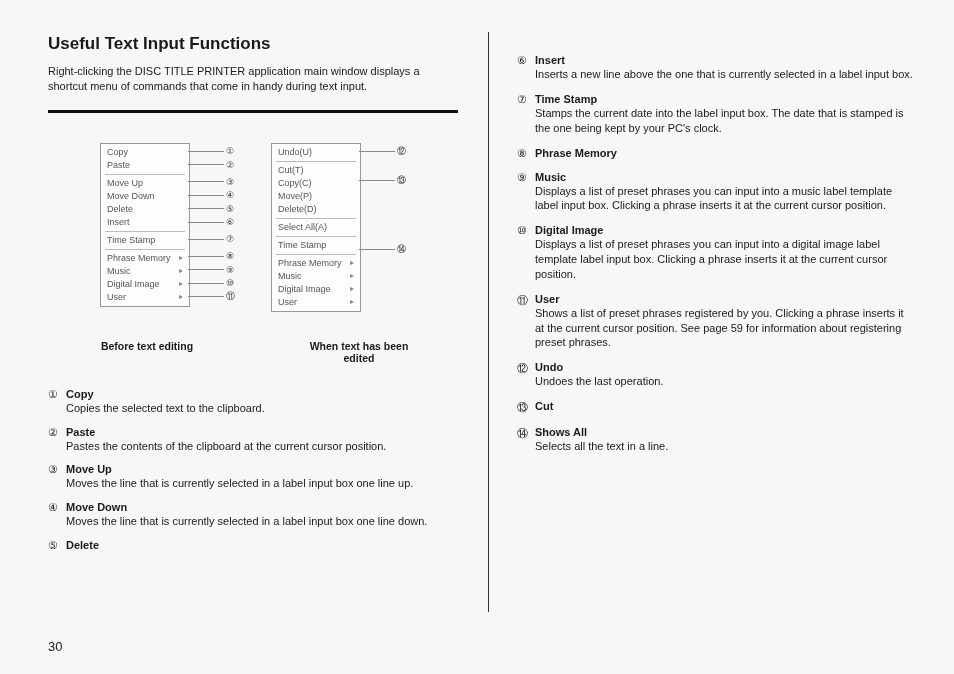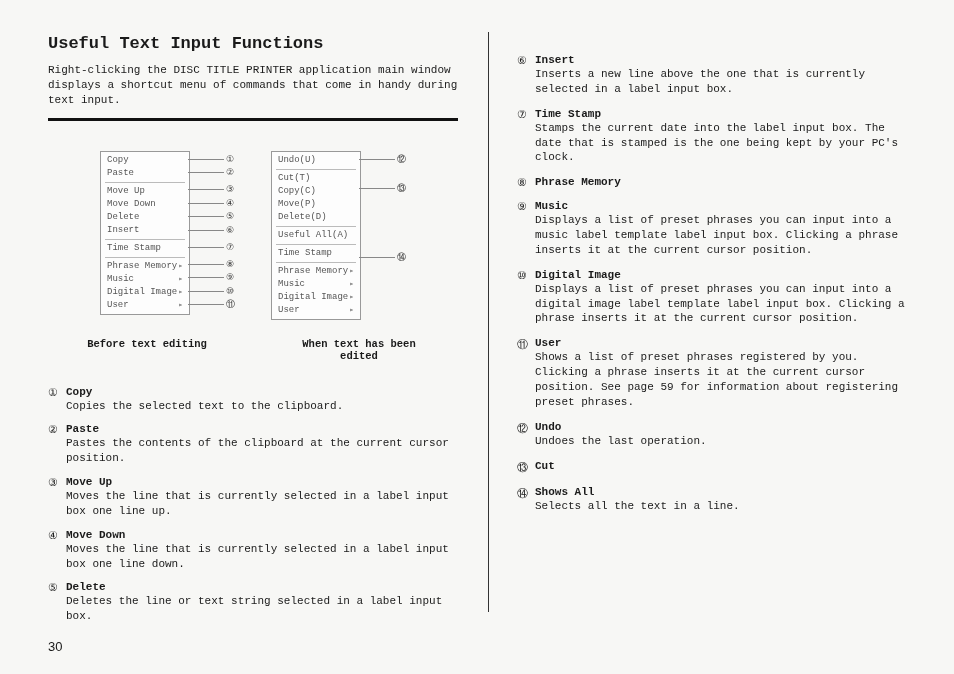--- a/index.html
+++ b/index.html
@@ -11,31 +11,30 @@
     height: 674px;
     padding: 30px 40px 20px 48px;
     font-size: 11px;
     color: #1a1a1a;
     position: relative;
   }
   .cols {
     display: flex;
     gap: 20px;
     height: 600px;
-    font-family: Liberation Mono, monospace;
   }
   .col-l { width: 420px; padding-right: 10px; }
   .divider { width: 1px; background: #333; height: 580px; margin-top: 2px; }
   .col-r { flex: 1; padding-left: 8px; }
   h2 {
     font-size: 17px;
     font-weight: bold;
     margin: 4px 0 10px 0;
   }
-  .intro { line-height: 1.35; margin: 0 0 10px 0; }
+  .intro { line-height: 1.35; margin: 0 0 16px 0; }
   .hrule { height: 3px; background: #111; margin: 6px 0 30px 0; }
   .diagram {
     display: flex;
     justify-content: center;
     gap: 36px;
     margin-bottom: 10px;
   }
   .menu {
     border: 1px solid #999;
     background: #fdfdfd;
@@ -44,21 +43,21 @@
     color: #555;
     padding: 2px 0;
   }
   .menu .mi { padding: 1.5px 6px; display:flex; justify-content:space-between;}
   .menu .sep { height:1px; background:#bbb; margin:2px 4px;}
   .arr::after{content:"▸"; font-size:8px; color:#888;}
   .callout-wrap{ display:flex; align-items:flex-start;}
   .calls { display:flex; flex-direction:column; font-size:9px; color:#333; margin-left:-2px;}
   .calls span{ display:flex; align-items:center;}
   .calls span::before{content:""; display:inline-block; width:36px; border-top:1px solid #888; margin-right:2px;}
-  .captions{ display:flex; gap:92px; justify-content:center; margin-top:18px; font-weight:bold; font-size:10.5px; text-align:center;}
+  .captions{ display:flex; gap:92px; justify-content:center; margin-top:28px; font-weight:bold; font-size:10.5px; text-align:center;}
   .captions div{width:120px;}
   .defs{ margin-top:24px; }
   .def{ margin: 0 0 10px 0; display:flex; align-items:flex-start;}
   .def .num{ width:18px; flex-shrink:0;}
   .def .body{}
   .def .title{ font-weight:bold; display:block; margin-bottom:1px;}
   .def .desc{ line-height:1.35; text-align:justify;}
   .col-r .def{ margin-bottom:11px;}
   .pgnum{ position:absolute; left:48px; bottom:20px; font-size:13px;text-align:center;}
 </style>
@@ -138,21 +137,21 @@
               <span>Copy(C)</span>
             </div>
             <div class="mi">
               <span>Move(P)</span>
             </div>
             <div class="mi">
               <span>Delete(D)</span>
             </div>
             <div class="sep"></div>
             <div class="mi">
-              <span>Useful All(A)</span>
+              <span>Select All(A)</span>
             </div>
             <div class="sep"></div>
             <div class="mi">
               <span>Time Stamp</span>
             </div>
             <div class="sep"></div>
             <div class="mi arr">
               <span>Phrase Memory</span>
             </div>
             <div class="mi arr">
@@ -190,21 +189,21 @@
         <div class="def">
           <div class="num">③</div>
           <div class="body"><span class="title">Move Up</span><span class="desc">Moves the line that is currently selected in a label input box one line up.</span></div>
         </div>
         <div class="def">
           <div class="num">④</div>
           <div class="body"><span class="title">Move Down</span><span class="desc">Moves the line that is currently selected in a label input box one line down.</span></div>
         </div>
         <div class="def">
           <div class="num">⑤</div>
-          <div class="body"><span class="title">Delete</span><span class="desc">Deletes the line or text string selected in a label input box.</span></div>
+          <div class="body"><span class="title">Delete</span></div>
         </div>
       </div>
   </div>
 
   <div class="divider"></div>
 
   <div class="col-r">
     <div class="defs" id="defsR">
         <div class="def">
           <div class="num">⑥</div>

